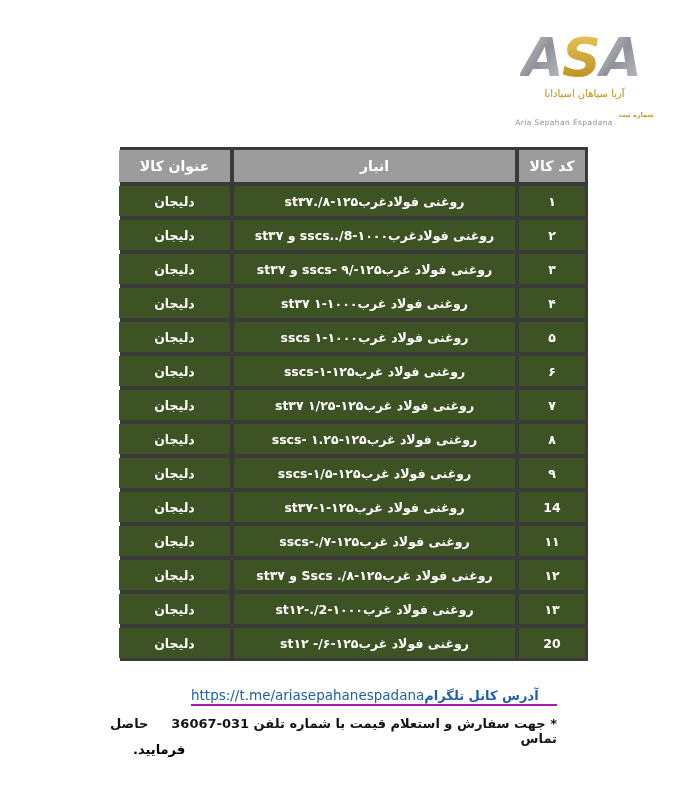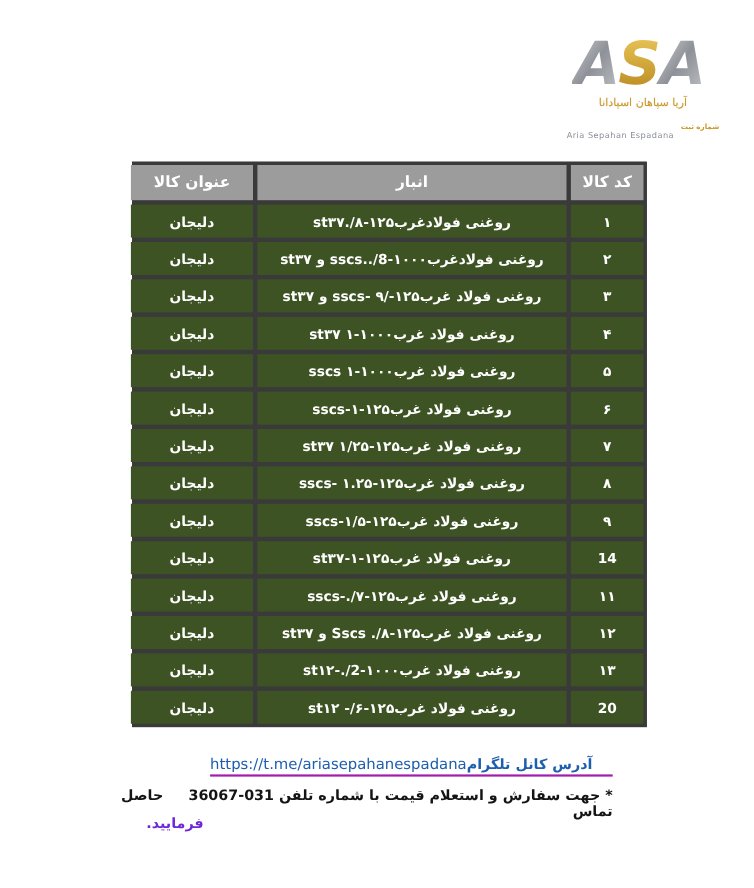--- a/index.html
+++ b/index.html
@@ -57,21 +57,21 @@
   .tg-link  { color:#1d5fae; font-weight:normal; font-size:13.5px; text-decoration:none; direction:ltr; }
 
   .note-line {
     position:absolute; top:716px; left:110px; width:447px;
     display:flex; direction:rtl; justify-content:space-between;
     color:#141414; font-weight:bold; font-size:13px;
   }
   .note-line .main { direction:rtl; }
   .note-end2 {
     position:absolute; top:742px; left:133px;
-    color:#6d28d9; font-weight:bold; font-size:13px; direction:rtl;
+    color:#000000; font-weight:bold; font-size:13px; direction:rtl;
   }
 </style>
 </head>
 <body>
 
 <div class="page">
 
   <div class="logo">
     <svg width="130" height="62" viewBox="0 0 130 62">
       <defs>

